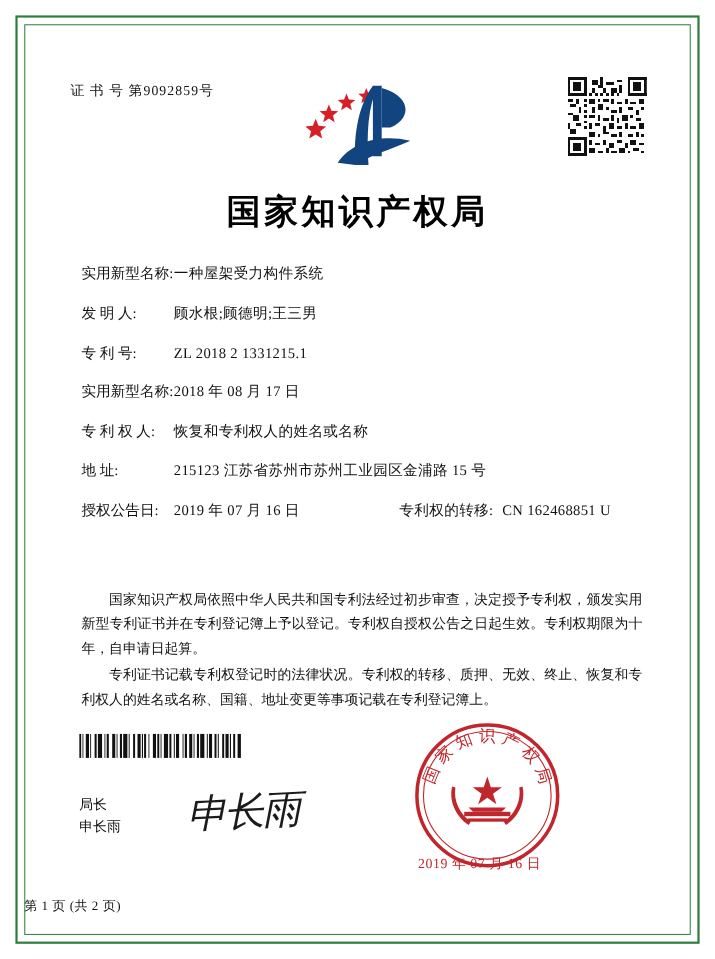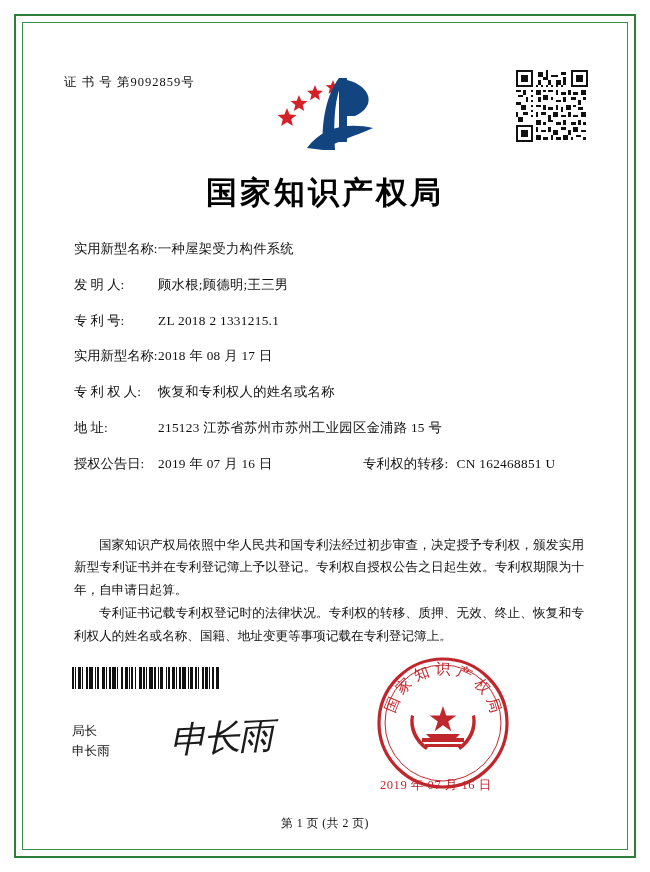--- a/index.html
+++ b/index.html
@@ -196,21 +196,21 @@
     font-size: 12.6px;
     color: #c0272d;
     letter-spacing: 0.5px;
   }
 
   .page-footer {
     position: absolute;
     left: 0;
     right: 0;
     bottom: 18px;
-    text-align: center;
+    text-align: left;
     font-size: 11.8px;
     color: #111;
     letter-spacing: 0.5px;
   }
 </style>
 </head>
 <body>
 
 <div class="page">
 

